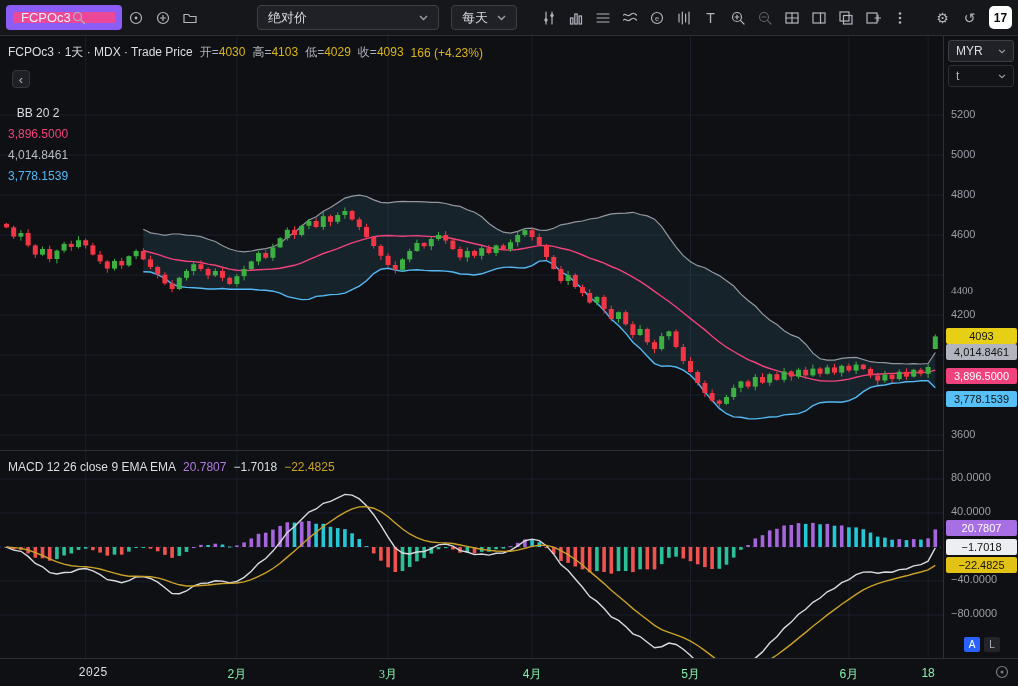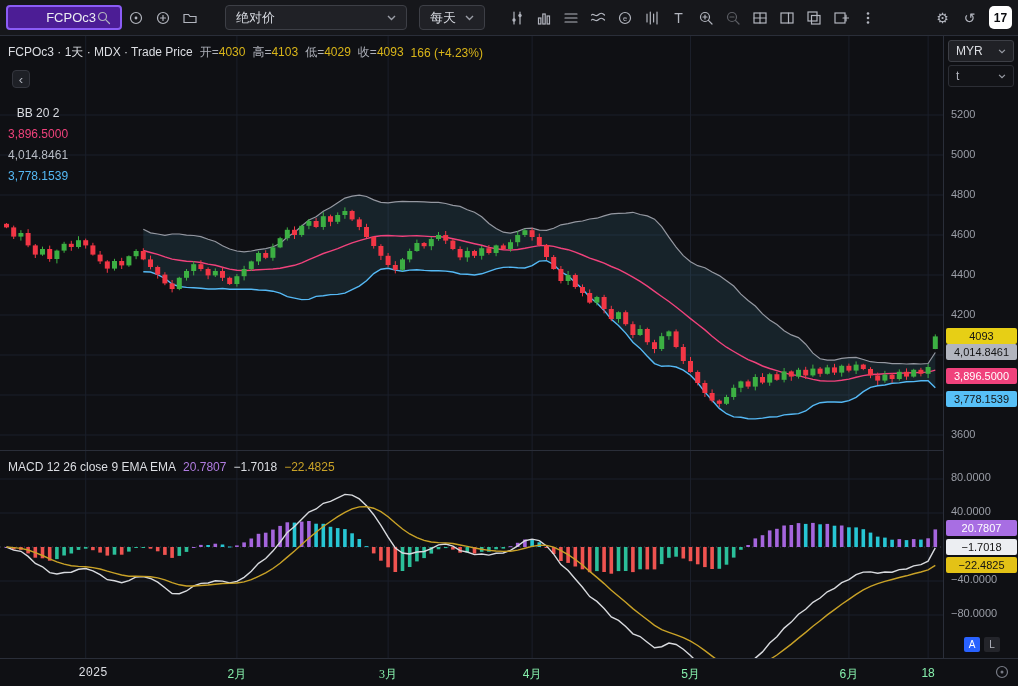--- a/index.html
+++ b/index.html
@@ -3,31 +3,31 @@
 <meta charset="utf-8">
 <style>
   html,body{margin:0;padding:0;background:#0b0c10;}
   body{width:1018px;height:686px;position:relative;overflow:hidden;
        font-family:"Liberation Sans", sans-serif;color:#d5d8df;font-size:12px;}
   .app{position:absolute;inset:0;background:#0f1014;}
 
   
   .toolbar{position:absolute;left:0;top:0;width:1018px;height:36px;background:#16171b;
            border-bottom:1px solid #2a2e39;display:flex;align-items:center;padding:0 6px;box-sizing:border-box;}
-  .symbol-box{display:flex;align-items:center;justify-content:flex-end;width:116px;height:25px;
-              background:#4c1d95;border:2px solid #8b5cf6;border-radius:4px;padding:0 8px;box-sizing:border-box;
+  .symbol-box{display:flex;align-items:center;justify-content:flex-start;width:116px;height:25px;
+              background:#ec4899;border:7px solid #8b5cf6;border-radius:4px;padding:0 8px;box-sizing:border-box;
               font-size:13px;color:#eceef2;}
   .tbtn{width:27px;height:27px;border:none;background:transparent;display:flex;align-items:center;
         justify-content:center;border-radius:4px;padding:0;color:#b2b5be;font-family:inherit;font-size:14px;}
   .tbtn.dim{opacity:.45;}
   .ic{width:16px;height:16px;stroke:#b2b5be;fill:none;stroke-width:1.2;stroke-linecap:round;}
   .dd{display:flex;align-items:center;justify-content:space-between;height:25px;background:#202126;
       border:1px solid #3d3f46;border-radius:4px;padding:0 10px;box-sizing:border-box;font-size:13px;color:#d5d8df;}
   .dd .chev{width:9px;height:6px;stroke:#9b9ea7;fill:none;stroke-width:1.4;margin-left:8px;}
-  .dd-price{width:182px;margin-left:22px;}
+  .dd-price{width:182px;margin-left:54px;}
   .dd-interval{width:66px;margin-left:12px;}
   .icon-group{display:flex;margin-left:18px;}
   .right-group{margin-left:auto;display:flex;align-items:center;}
   .tv-logo{width:23px;height:23px;background:#fff;border-radius:5px;color:#0b0c10;font-weight:bold;
            font-size:12px;display:flex;align-items:center;justify-content:center;margin-left:6px;}
 
   
   .pane-main{position:absolute;left:0;top:36px;width:943px;height:414px;background:#0f1014;}
   .pane-macd{position:absolute;left:0;top:450px;width:943px;height:208px;background:#0f1014;
              border-top:1px solid #2a2e39;box-sizing:content-box;}
@@ -691,21 +691,21 @@
       <svg class="chev" viewBox="0 0 9 6" style="width:8px;height:5px;stroke:#9b9ea7;fill:none;stroke-width:1.4;">
           <path d="M1 1l3.5 3.5L8 1"></path>
         </svg>
     </div>
     <button class="albtn a">A</button>
     <button class="albtn l">L</button>
   <div class="ptick" style="top: 72px;">5200</div>
       <div class="ptick" style="top: 112px;">5000</div>
       <div class="ptick" style="top: 152px;">4800</div>
       <div class="ptick" style="top: 192px;">4600</div>
-      <div class="ptick" style="top: 232px;">4400</div>
+      <div class="ptick" style="top: 248px; font-family: Liberation Serif, serif;">4400</div>
       <div class="ptick" style="top: 272px;">4200</div>
       <div class="ptick" style="top: 392px;">3600</div>
       <div class="ptick" style="top: 435px;">80.0000</div>
       <div class="ptick" style="top: 469px;">40.0000</div>
       <div class="ptick" style="top: 537px;">−40.0000</div>
       <div class="ptick" style="top: 571px;">−80.0000</div>
       <div class="ptag" style="top: 292.4px; background: rgb(231, 207, 21); color: rgb(20, 20, 20);">4093</div>
       <div class="ptag" style="top: 308.031px; background: rgb(178, 181, 190); color: rgb(20, 20, 20);">4,014.8461</div>
       <div class="ptag" style="top: 331.7px; background: rgb(240, 66, 124); color: rgb(255, 255, 255);">3,896.5000</div>
       <div class="ptag" style="top: 355.369px; background: rgb(87, 192, 247); color: rgb(20, 20, 20);">3,778.1539</div>

